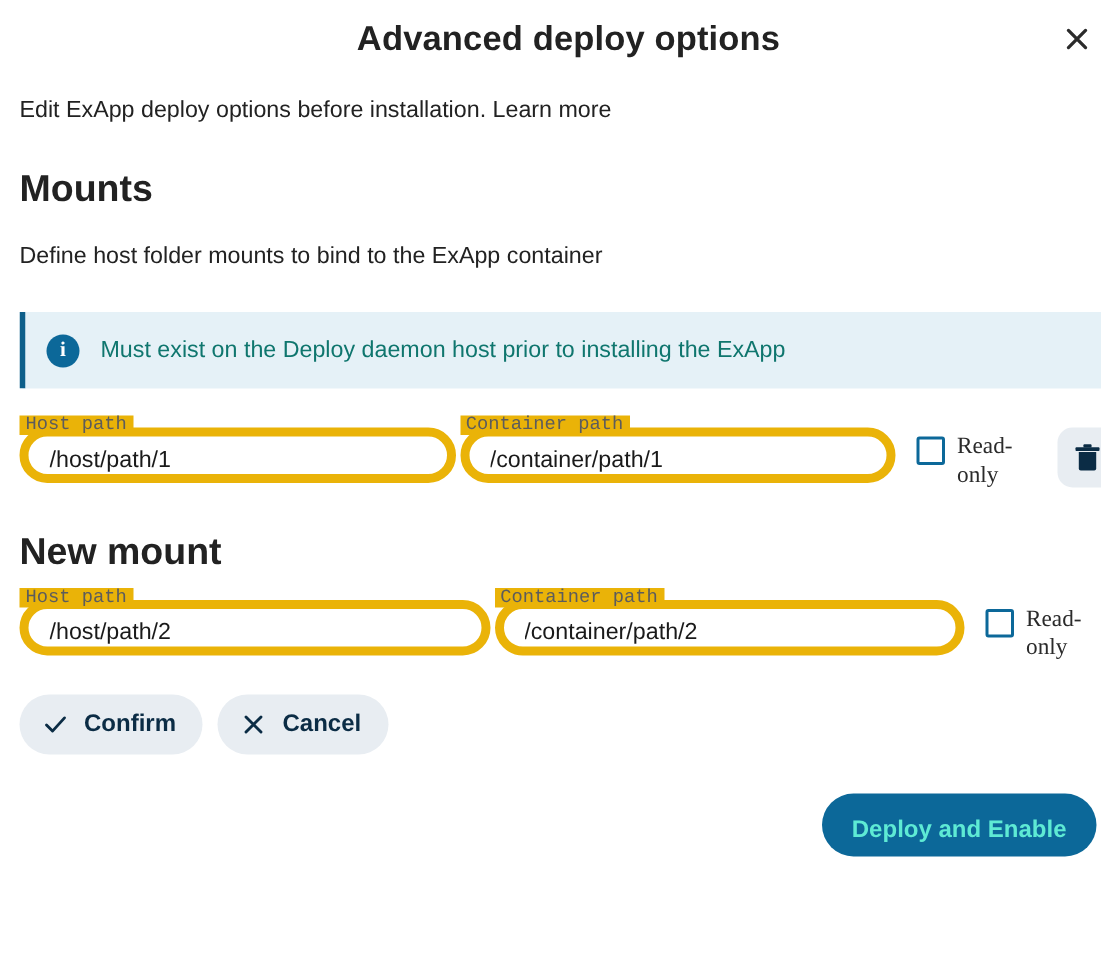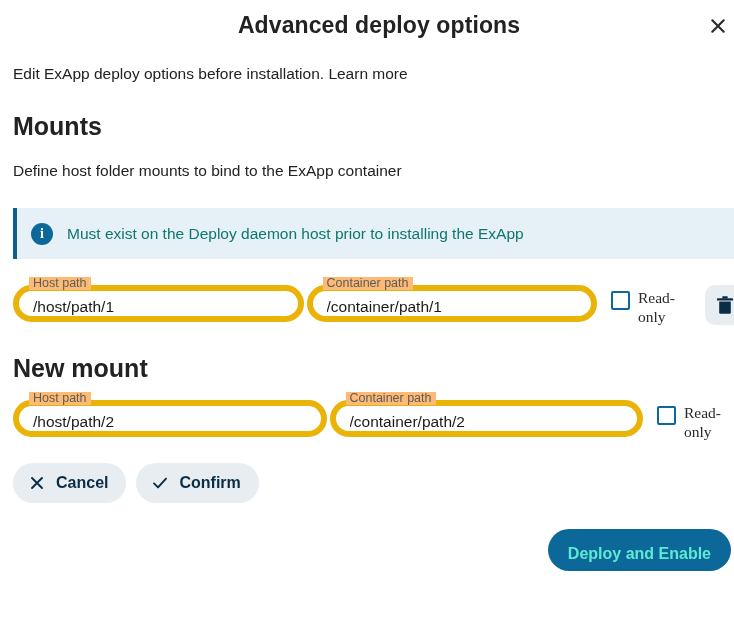--- a/index.html
+++ b/index.html
@@ -147,27 +147,28 @@
     background: transparent;
     width: 100%;
     font-family: "Liberation Sans", sans-serif;
     font-size: 15.5px;
     color: #1a1a1a;
     padding: 0;
   }
   .field-label {
     position: absolute;
     top: -8px;
-    left: 16px;
-    background: #fdba74;
+    left: 0;
+    background: #eab308;
     padding: 0 4px;
     font-size: 12.5px;
     color: #5c5c5c;
     line-height: 1;
     white-space: nowrap;
+    font-family: Liberation Mono, monospace;
   }
 
   
   .checkbox-wrap {
     flex: 0 0 auto;
     display: flex;
     align-items: flex-start;
     gap: 8px;
     margin-left: 14px;
     padding-top: 4px;
@@ -331,34 +332,34 @@
       <div class="checkbox-wrap">
         <span class="checkbox-box"></span>
         <span class="checkbox-label">Read-only</span>
       </div>
     </div>
 
     <div class="action-row">
       <button class="pill-button">
         <span>
           <svg width="18" height="18" viewBox="0 0 18 18" aria-hidden="true">
+            <path d="M3 9.4 L7 13.4 L15 4.6" stroke="#0b2c45" stroke-width="1.9" fill="none" stroke-linecap="round" stroke-linejoin="round"></path>
+          </svg>
+        </span>
+        <span>Confirm</span>
+      </button>
+
+      <button class="pill-button">
+        <span>
+          <svg width="18" height="18" viewBox="0 0 18 18" aria-hidden="true">
             <path d="M4 4 L14 14 M14 4 L4 14" stroke="#0b2c45" stroke-width="1.9" stroke-linecap="round"></path>
           </svg>
         </span>
         <span>Cancel</span>
       </button>
-
-      <button class="pill-button">
-        <span>
-          <svg width="18" height="18" viewBox="0 0 18 18" aria-hidden="true">
-            <path d="M3 9.4 L7 13.4 L15 4.6" stroke="#0b2c45" stroke-width="1.9" fill="none" stroke-linecap="round" stroke-linejoin="round"></path>
-          </svg>
-        </span>
-        <span>Confirm</span>
-      </button>
     </div>
 
   </div>
 
   <div class="dialog-footer">
     <button class="primary-button">Deploy and Enable</button>
   </div>
 
 </div>
 

